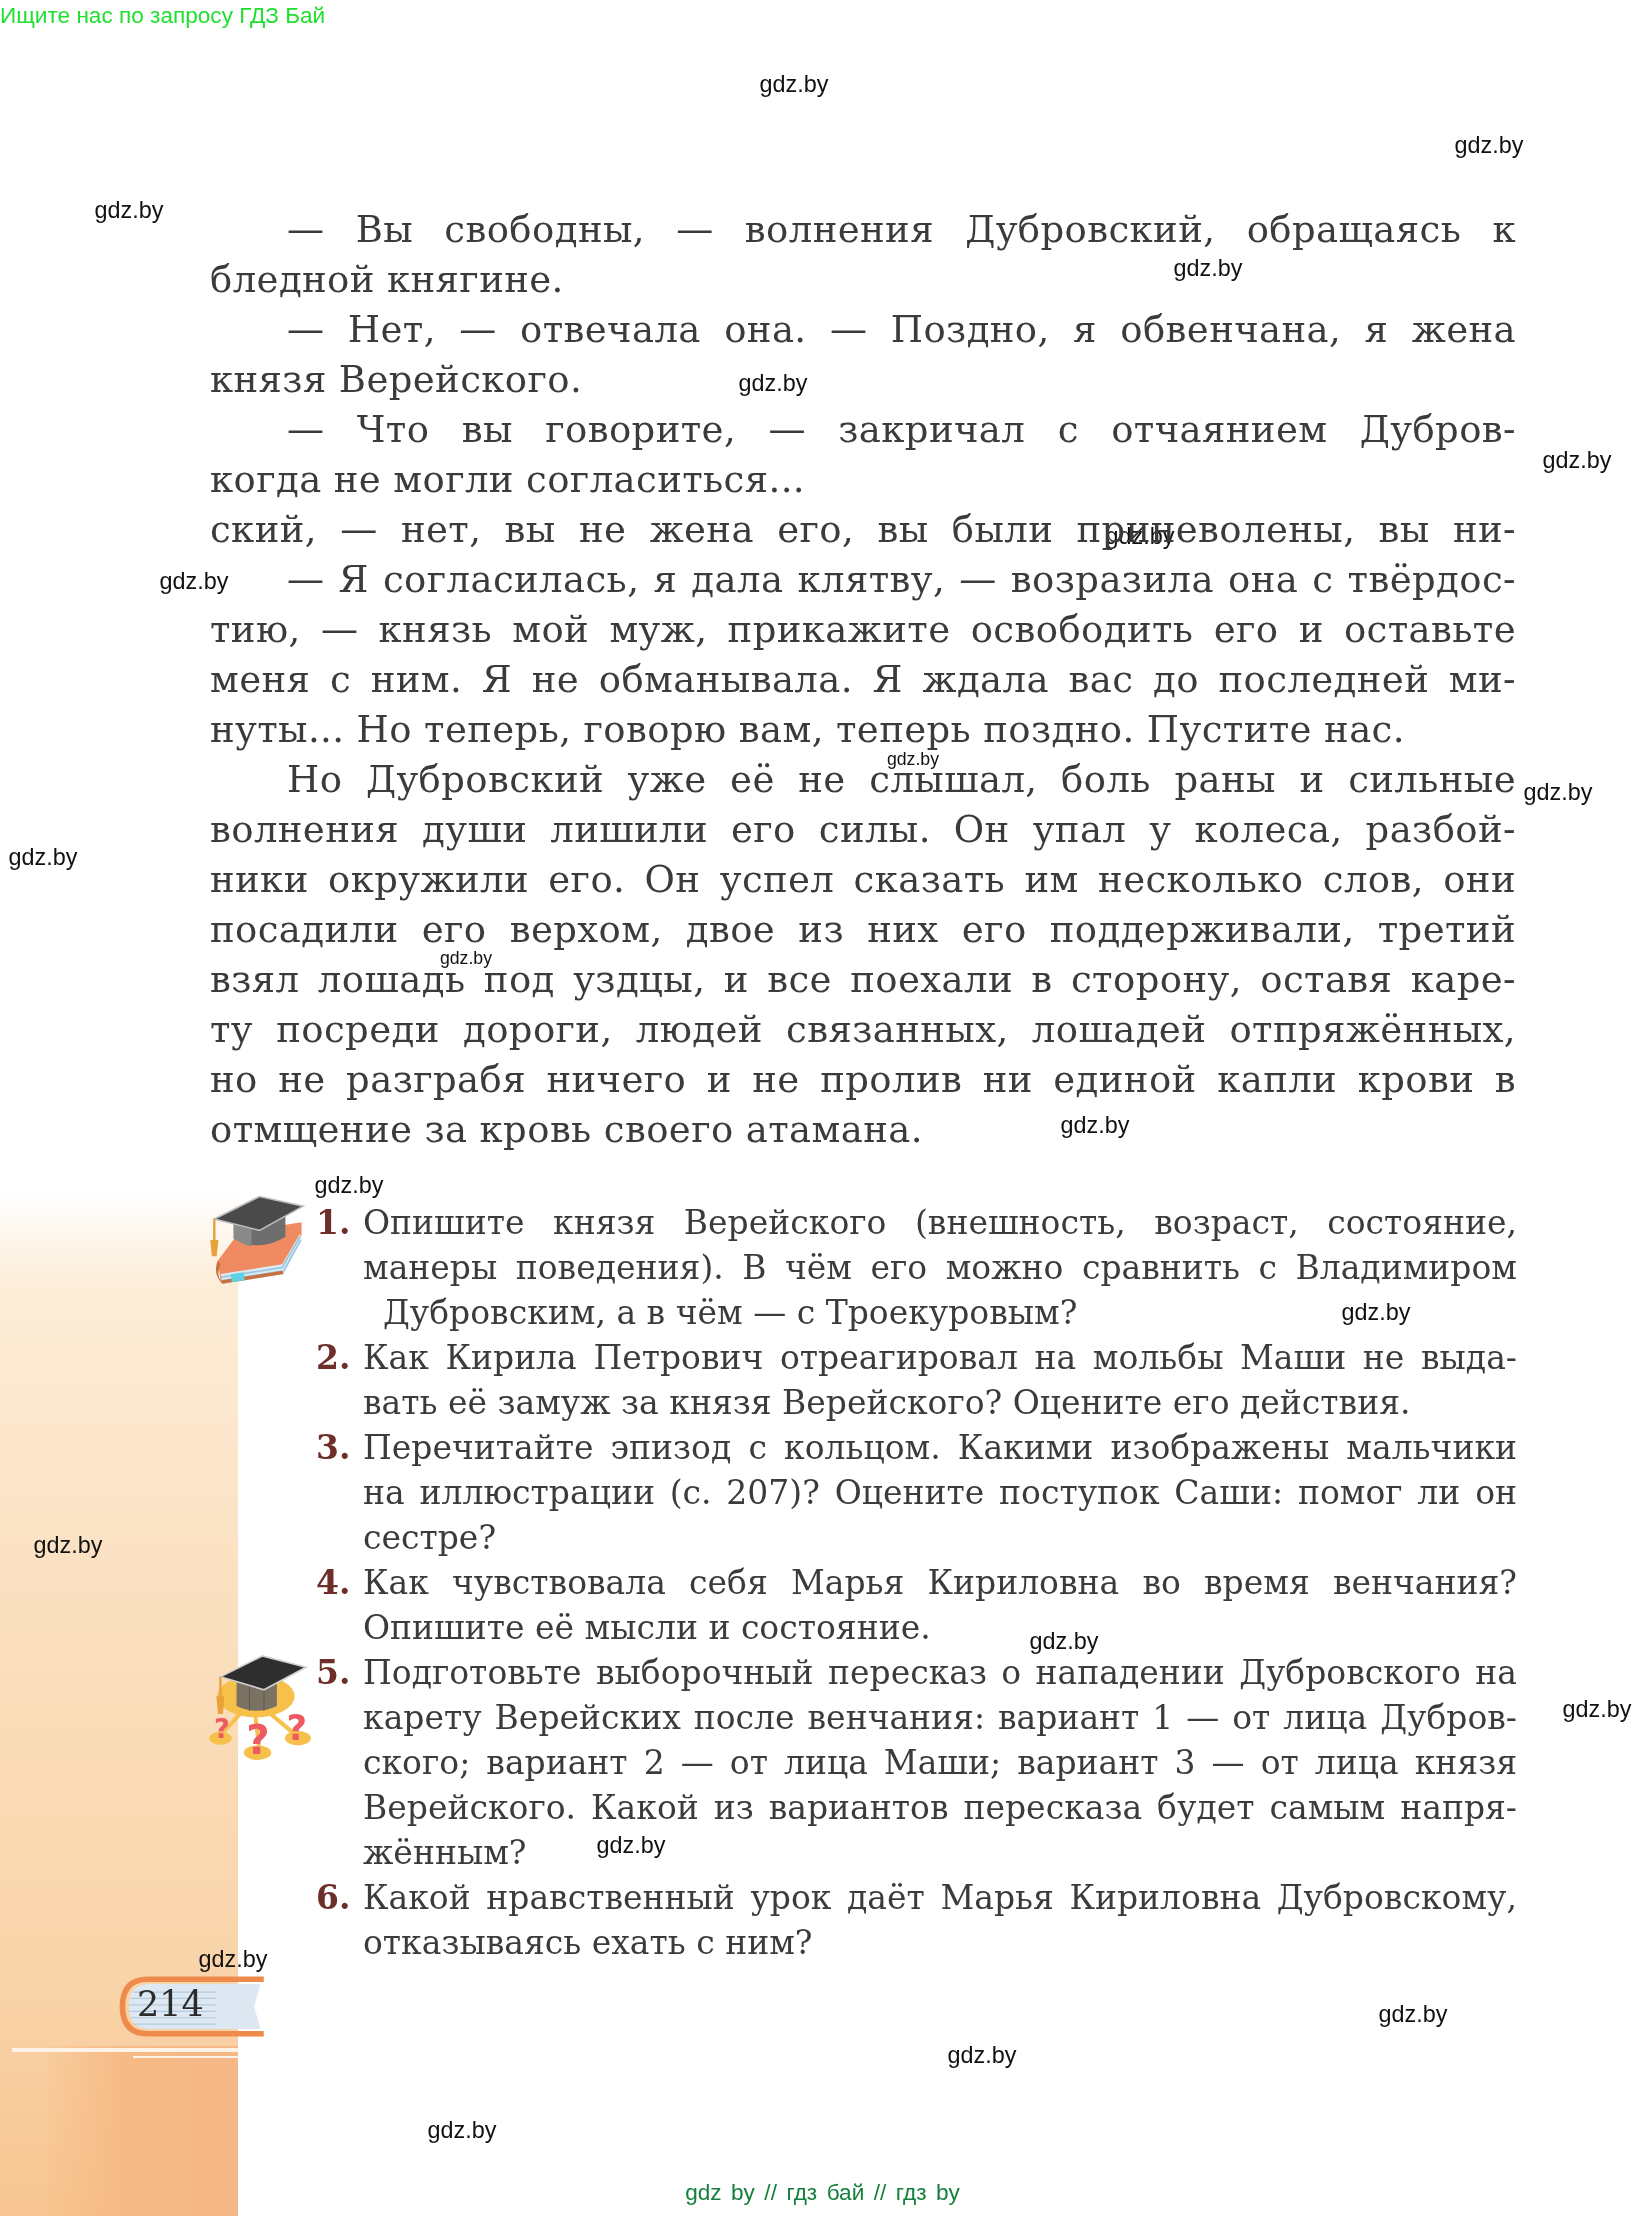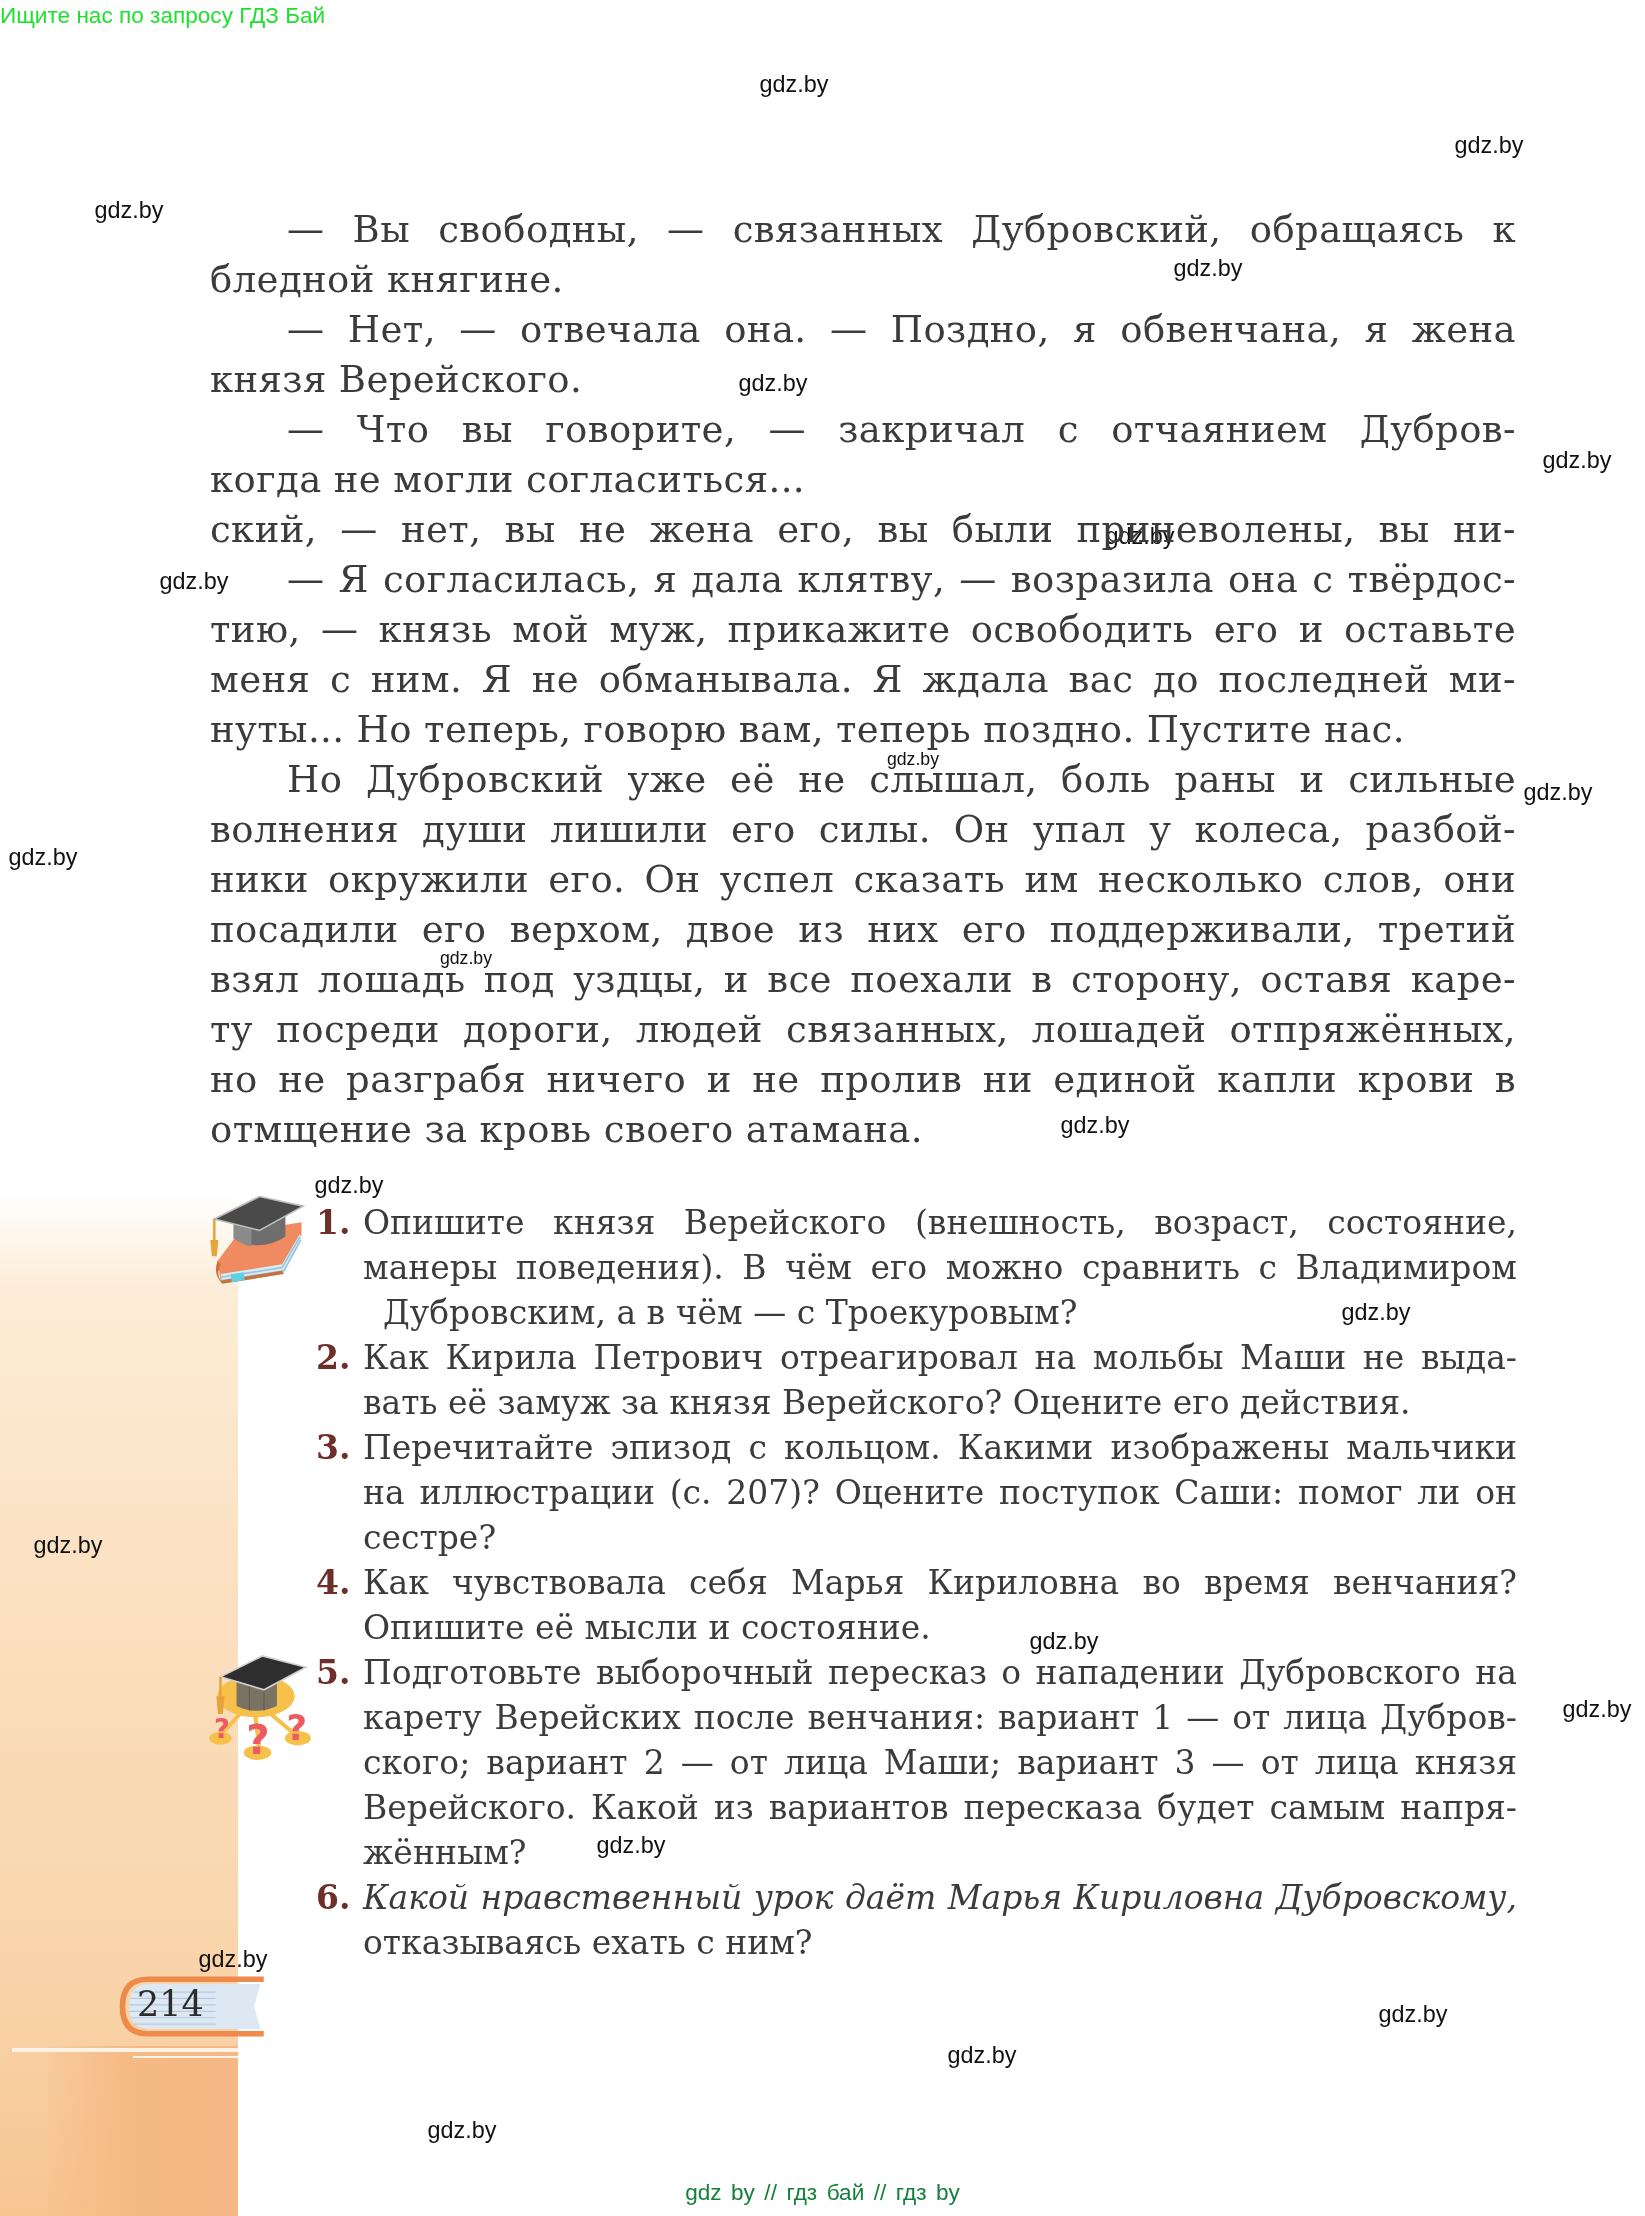--- a/index.html
+++ b/index.html
@@ -94,21 +94,21 @@
     <div class="wm" style="left: 1064px; top: 1641px;">gdz.by</div>
     <div class="wm" style="left: 1597px; top: 1709px;">gdz.by</div>
     <div class="wm" style="left: 631px; top: 1845px;">gdz.by</div>
     <div class="wm" style="left: 233px; top: 1959px;">gdz.by</div>
     <div class="wm" style="left: 1413px; top: 2014px;">gdz.by</div>
     <div class="wm" style="left: 982px; top: 2055px;">gdz.by</div>
     <div class="wm" style="left: 462px; top: 2130px;">gdz.by</div>
   </div>
 
 <div class="body-text" id="body-text">
-    <div class="line indent">— Вы свободны, — связанных Дубровский, обращаясь к</div>
+    <div class="line indent">— Вы свободны, — волнения Дубровский, обращаясь к</div>
     <div class="line last">бледной княгине.</div>
     <div class="line indent">— Нет, — отвечала она. — Поздно, я обвенчана, я жена</div>
     <div class="line last">князя Верейского.</div>
     <div class="line indent">— Что вы говорите, — закричал с отчаянием Дубров-</div>
     <div class="line last">когда не могли согласиться...</div>
     <div class="line">ский, — нет, вы не жена его, вы были приневолены, вы ни-</div>
     <div class="line indent">— Я согласилась, я дала клятву, — возразила она с твёрдос-</div>
     <div class="line">тию, — князь мой муж, прикажите освободить его и оставьте</div>
     <div class="line">меня с ним. Я не обманывала. Я ждала вас до последней ми-</div>
     <div class="line last">нуты... Но теперь, говорю вам, теперь поздно. Пустите нас.</div>
@@ -186,21 +186,21 @@
       <div class="q-line last"><span style="display: inline-block; width: 100%; text-align: justify; text-align-last: left;">Опишите её мысли и состояние.</span></div>
     </div>
     <div>
       <div class="q-line"><span class="q-num">5.</span><span style="display: inline-block; width: 100%; text-align: justify; text-align-last: justify;">Подготовьте выборочный пересказ о нападении Дубровского на</span></div>
       <div class="q-line"><span style="display: inline-block; width: 100%; text-align: justify; text-align-last: justify;">карету Верейских после венчания: вариант 1 — от лица Дубров-</span></div>
       <div class="q-line"><span style="display: inline-block; width: 100%; text-align: justify; text-align-last: justify;">ского; вариант 2 — от лица Маши; вариант 3 — от лица князя</span></div>
       <div class="q-line"><span style="display: inline-block; width: 100%; text-align: justify; text-align-last: justify;">Верейского. Какой из вариантов пересказа будет самым напря-</span></div>
       <div class="q-line last"><span style="display: inline-block; width: 100%; text-align: justify; text-align-last: left;">жённым?</span></div>
     </div>
     <div>
-      <div class="q-line"><span class="q-num">6.</span><span style="display: inline-block; width: 100%; text-align: justify; text-align-last: justify; font-style: italic;">Какой нравственный урок даёт Марья Кириловна Дубровскому,</span></div>
+      <div class="q-line"><span class="q-num">6.</span><span style="display: inline-block; width: 100%; text-align: justify; text-align-last: justify;">Какой нравственный урок даёт Марья Кириловна Дубровскому,</span></div>
       <div class="q-line last"><span style="display: inline-block; width: 100%; text-align: justify; text-align-last: left;">отказываясь ехать с ним?</span></div>
     </div>
   </div>
 
 <svg class="page-num-book" viewBox="0 0 180 76">
   <path d="M180 4 L36 4 Q4 4 4 38 Q4 72 36 72 L180 72" fill="none" stroke="#ee8a4c" stroke-width="7"></path>
   <path d="M176 10 L38 10 Q12 10 12 38 Q12 66 38 66 L176 66 L168 38 Z" fill="#dde8f2"></path>
   <g stroke="#b3cbe0" stroke-width="1.5">
     <line x1="18" y1="20" x2="120" y2="20"></line>
     <line x1="14" y1="28" x2="120" y2="28"></line>

